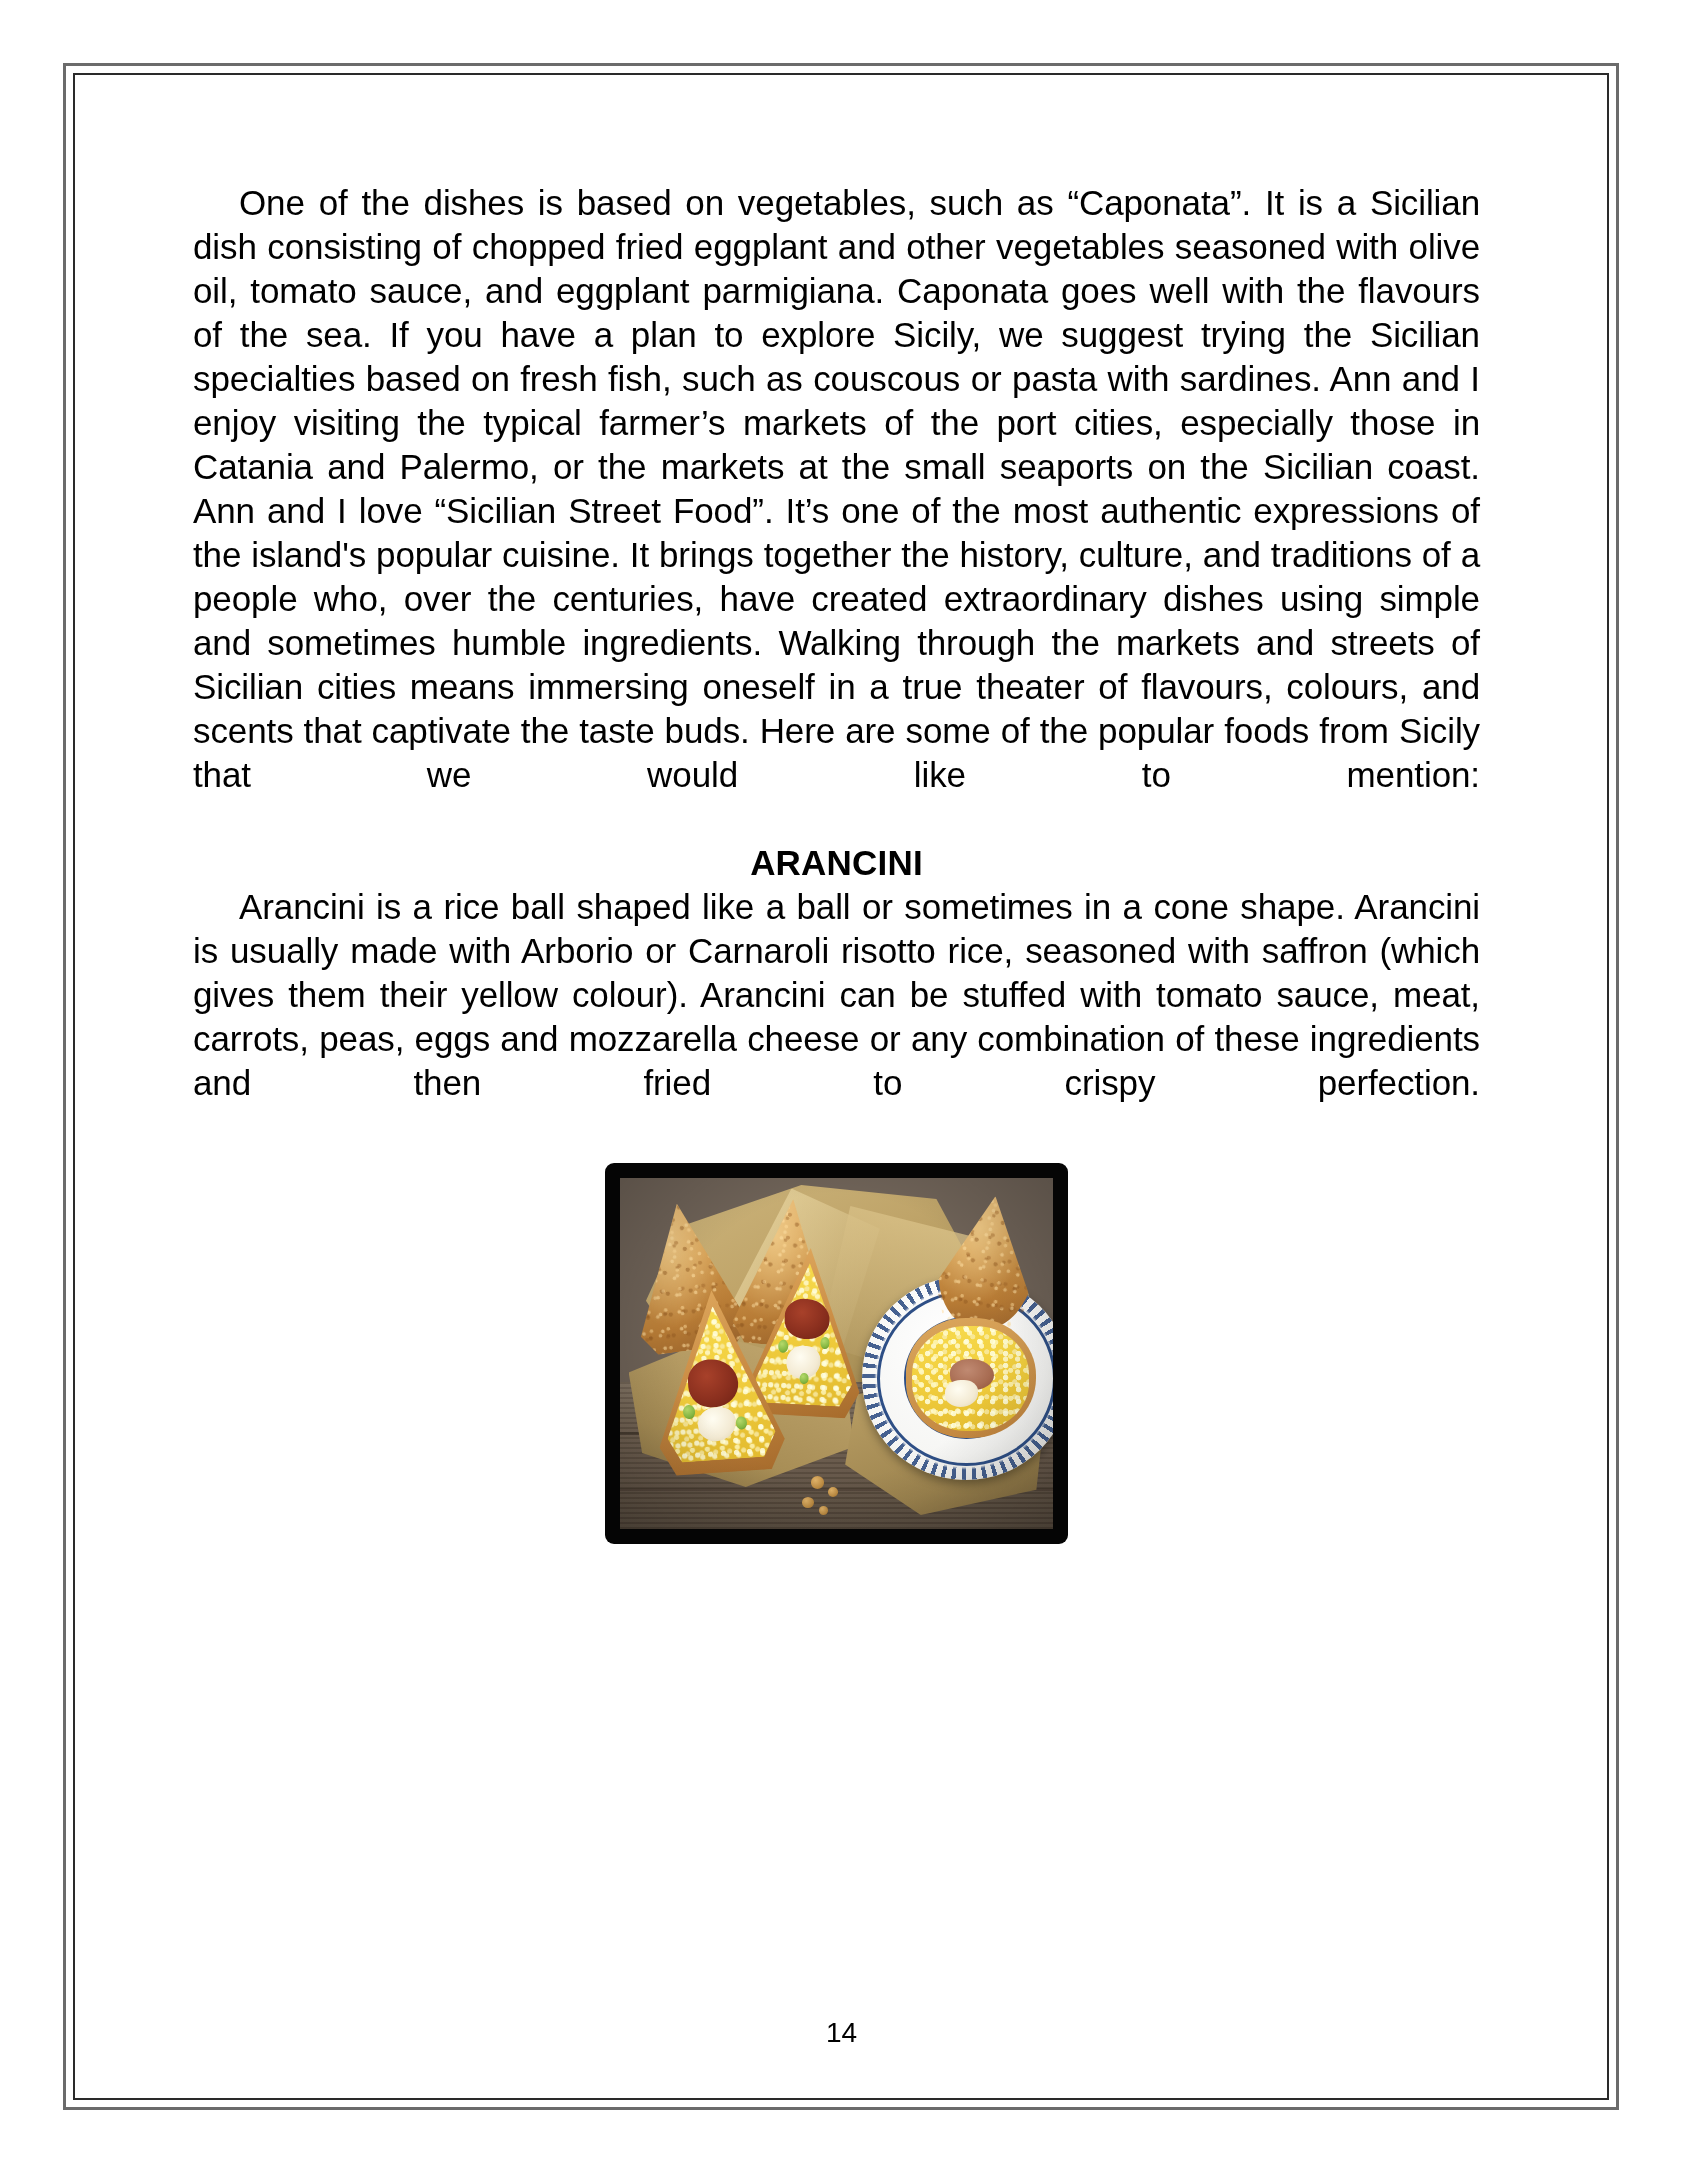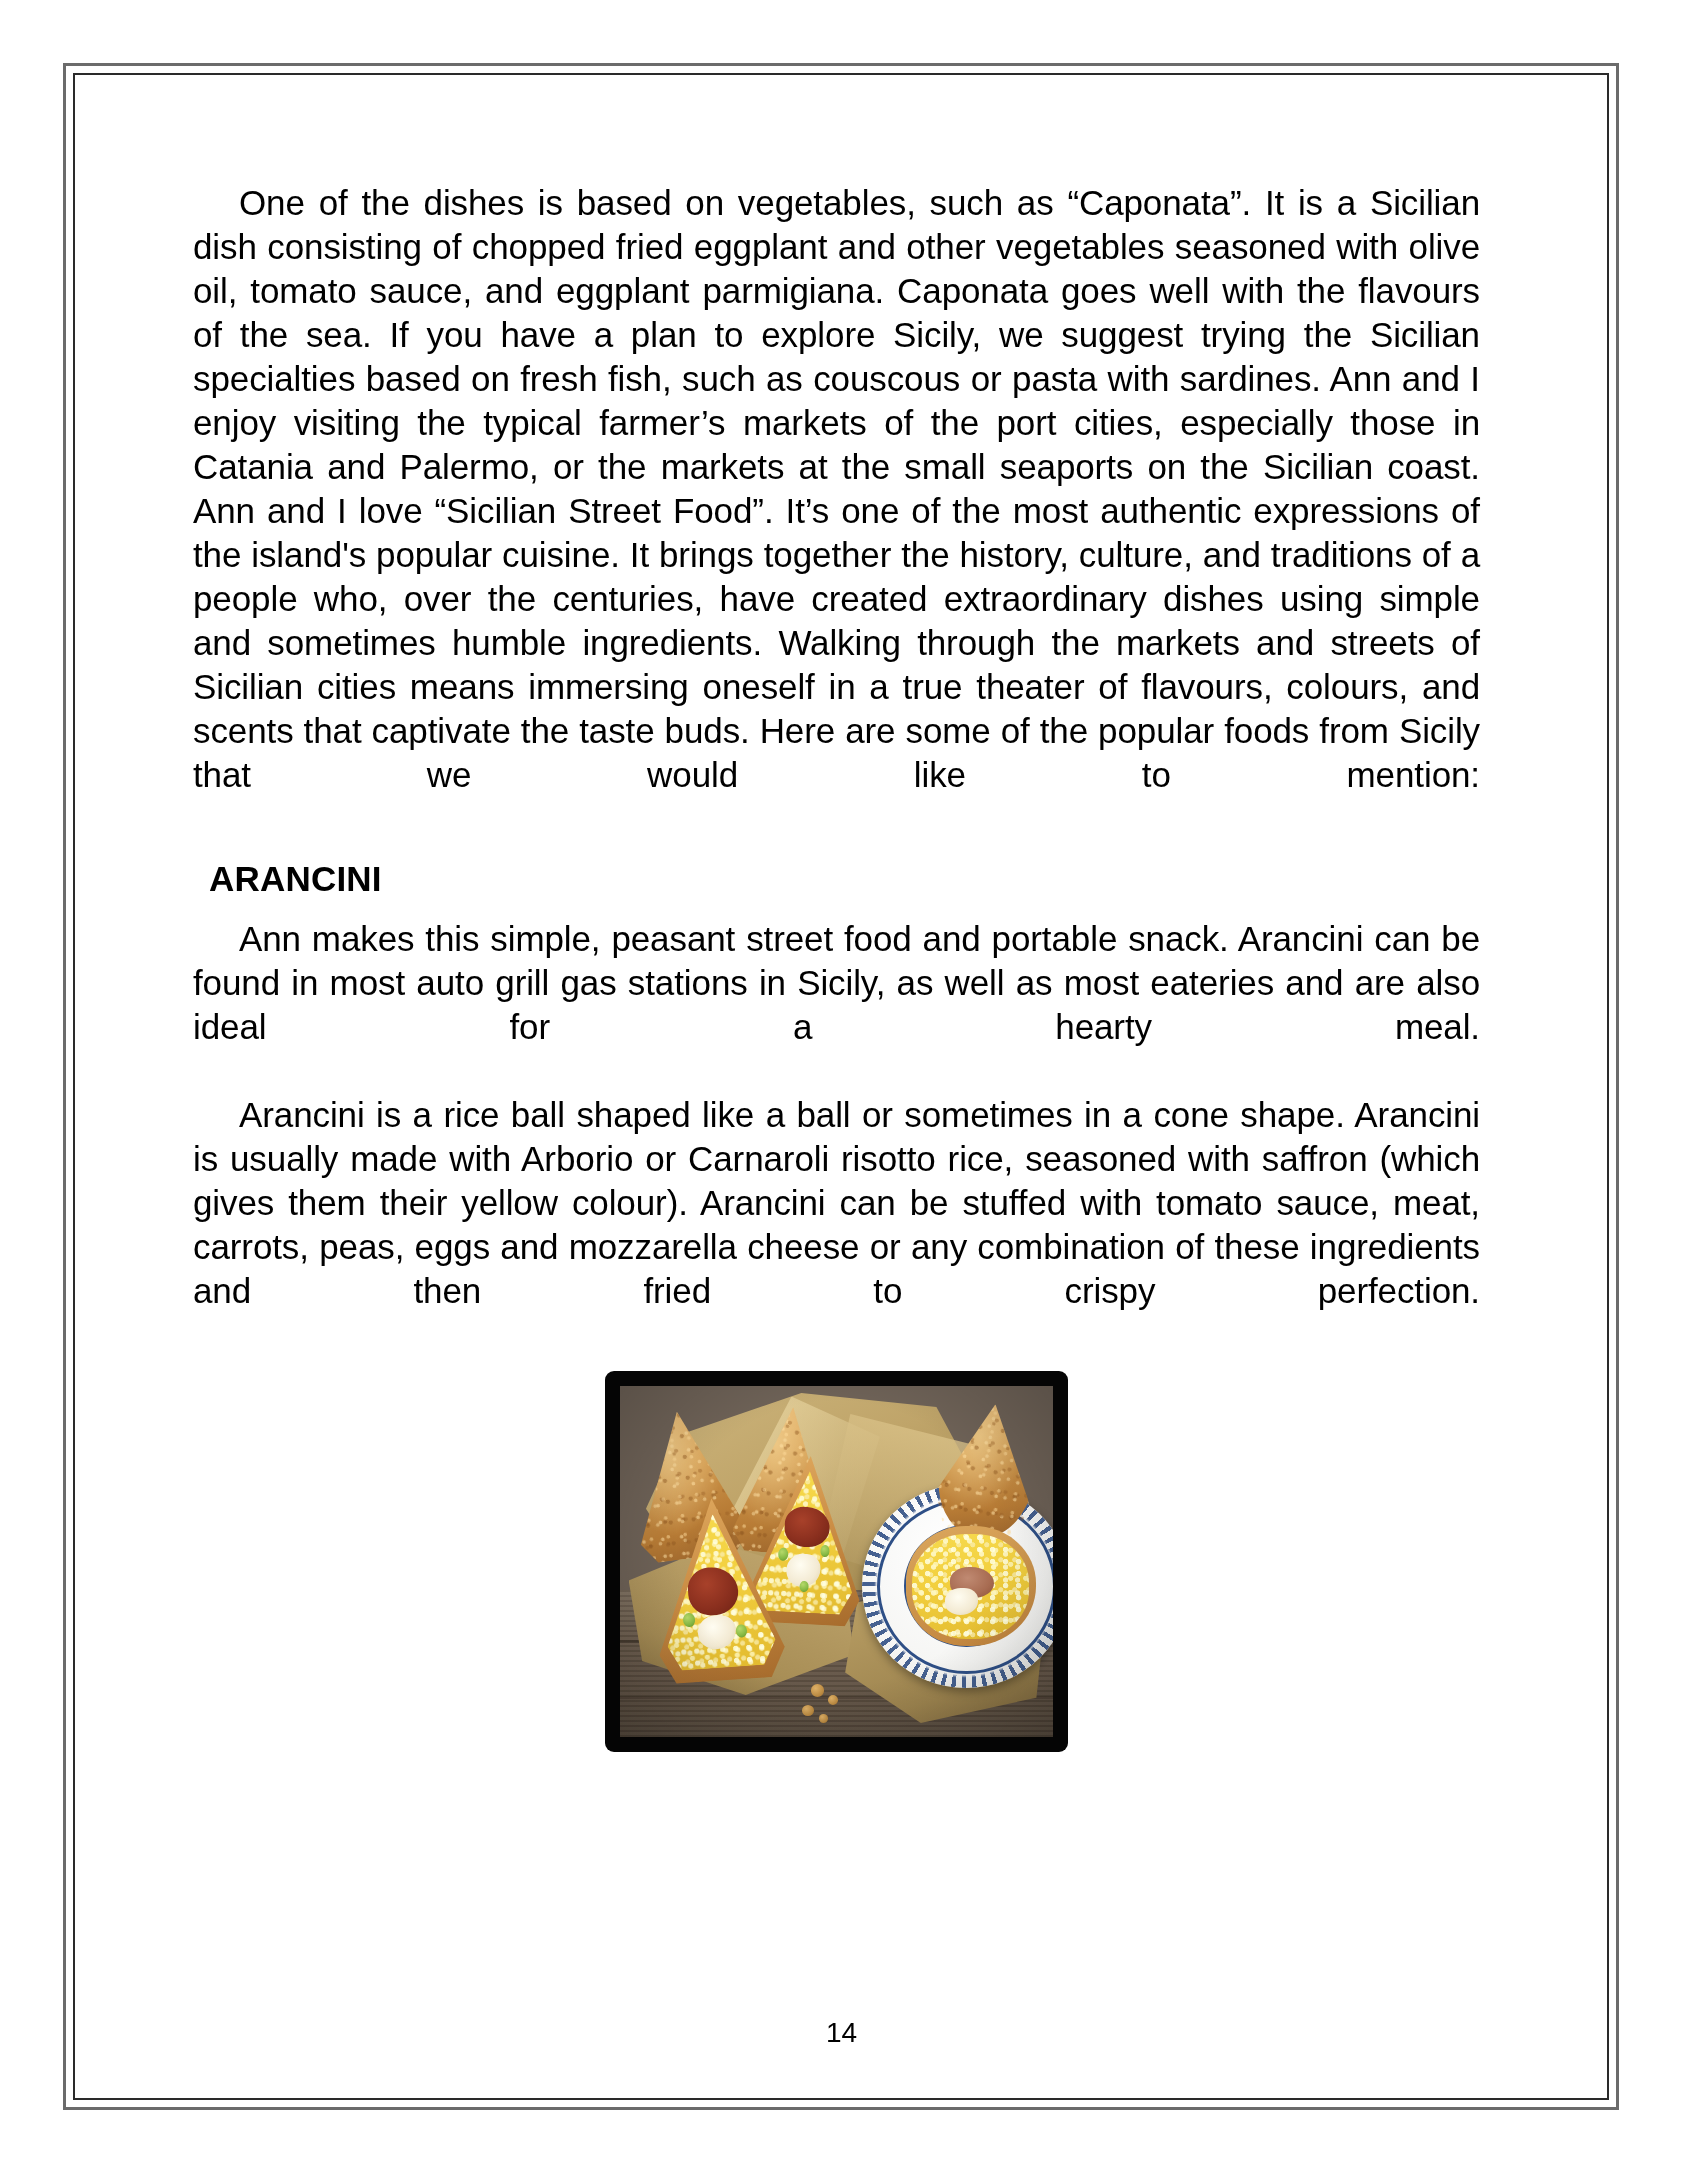--- a/index.html
+++ b/index.html
@@ -63,24 +63,25 @@
     text-indent: 46px;
   }
   
   p.body-par::after {
     content: "";
     display: inline-block;
     width: 100%;
   }
 
   h2.section-heading {
-    margin: 16px;
+    margin: 0;
     font-size: 35px;
     line-height: 44px;
     font-weight: bold;
+    text-align: center;
     letter-spacing: 0.2px;
   }
 
   
   #photo-block {
     margin-top: 14px;
     display: flex;
     justify-content: center;
   }
   #photo-frame {
@@ -247,21 +248,20 @@
   <div id="frame-outer">
     <div id="frame-inner"></div>
   </div>
 
   <div id="content">
 
     <p class="body-par indent">One of the dishes is based on vegetables, such as “Caponata”. It is a Sicilian dish consisting of chopped fried eggplant and other vegetables seasoned with olive oil, tomato sauce, and eggplant parmigiana.  Caponata goes well with the flavours of the sea. If you have a plan to explore Sicily, we suggest trying the Sicilian specialties based on fresh fish, such as couscous or pasta with sardines. Ann and I enjoy visiting the typical farmer’s markets of the port cities, especially those in Catania and Palermo, or the markets at the small seaports on the Sicilian coast. Ann and I love “Sicilian Street Food”. It’s one of the most authentic expressions of the island's popular cuisine. It brings together the history, culture, and traditions of a people who, over the centuries, have created extraordinary dishes using simple and sometimes humble ingredients. Walking through the markets and streets of Sicilian cities means immersing oneself in a true theater of flavours, colours, and scents that captivate the taste buds. Here are some of the popular foods from Sicily that we would like to mention:</p>
 
     <h2 class="section-heading">ARANCINI</h2>
 
-    <p class="body-par indent">Ann makes this simple, peasant street food and portable snack. Arancini can be found in most auto grill gas stations in Sicily, as well as most eateries and are also ideal for a hearty meal.</p>
 
     <p class="body-par indent">Arancini is a rice ball shaped like a ball or sometimes in a cone shape. Arancini is usually made with Arborio or Carnaroli risotto rice, seasoned with saffron (which gives them their yellow colour). Arancini can be stuffed with tomato sauce, meat, carrots, peas, eggs and mozzarella cheese or any combination of these ingredients and then fried to crispy perfection.</p>
 
     <div id="photo-block">
       <div id="photo-frame">
         <div id="photo-canvas">
 
           <div class="ph parchment-a"></div>
           <div class="ph parchment-fold1"></div>
           <div class="ph parchment-fold2"></div>

